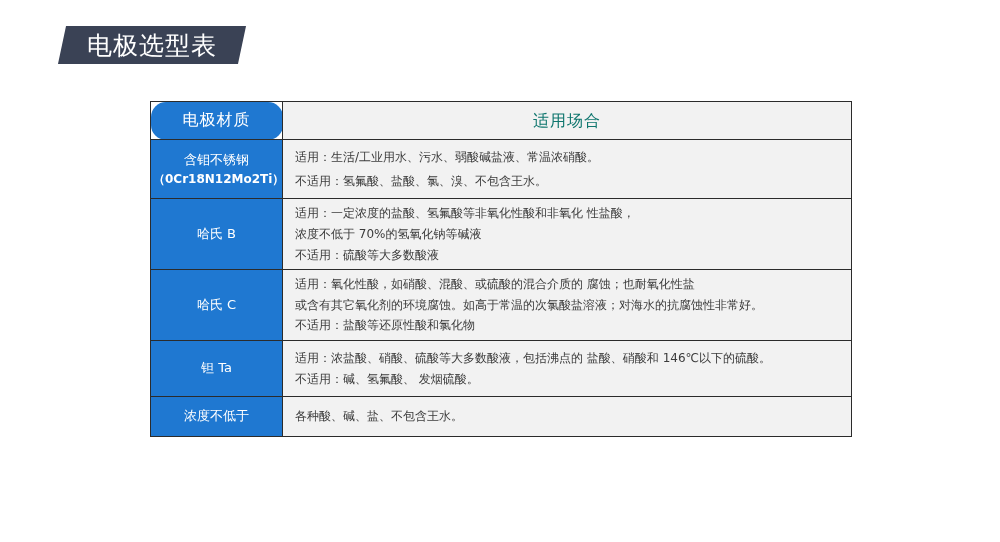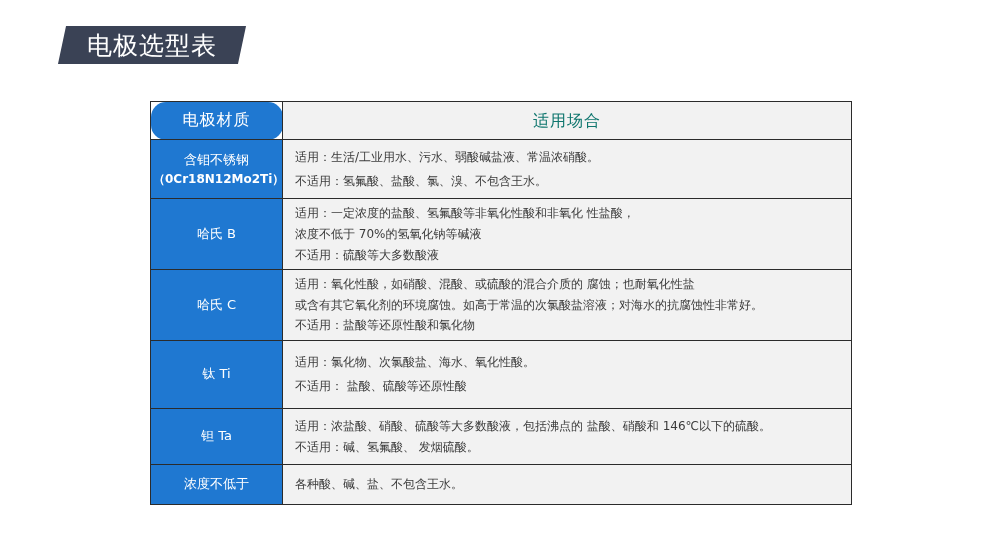--- a/index.html
+++ b/index.html
@@ -157,29 +157,20 @@
       <td class="col-material">
         <span class="mat-name">哈氏 C</span>
       </td>
       <td class="col-desc">
         <span class="line">适用：氧化性酸，如硝酸、混酸、或硫酸的混合介质的 腐蚀；也耐氧化性盐</span>
         <span class="line">或含有其它氧化剂的环境腐蚀。如高于常温的次氯酸盐溶液；对海水的抗腐蚀性非常好。</span>
         <span class="line">不适用：盐酸等还原性酸和氯化物</span>
       </td>
     </tr>
 
-    <tr class="r-ti">
-      <td class="col-material">
-        <span class="mat-name">钛 Ti</span>
-      </td>
-      <td class="col-desc desc-spaced">
-        <span class="line">适用：氯化物、次氯酸盐、海水、氧化性酸。</span>
-        <span class="line">不适用： 盐酸、硫酸等还原性酸</span>
-      </td>
-    </tr>
 
     <tr class="r-ta">
       <td class="col-material">
         <span class="mat-name">钽 Ta</span>
       </td>
       <td class="col-desc">
         <span class="line">适用：浓盐酸、硝酸、硫酸等大多数酸液，包括沸点的 盐酸、硝酸和 146℃以下的硫酸。</span>
         <span class="line">不适用：碱、氢氟酸、 发烟硫酸。</span>
       </td>
     </tr>

